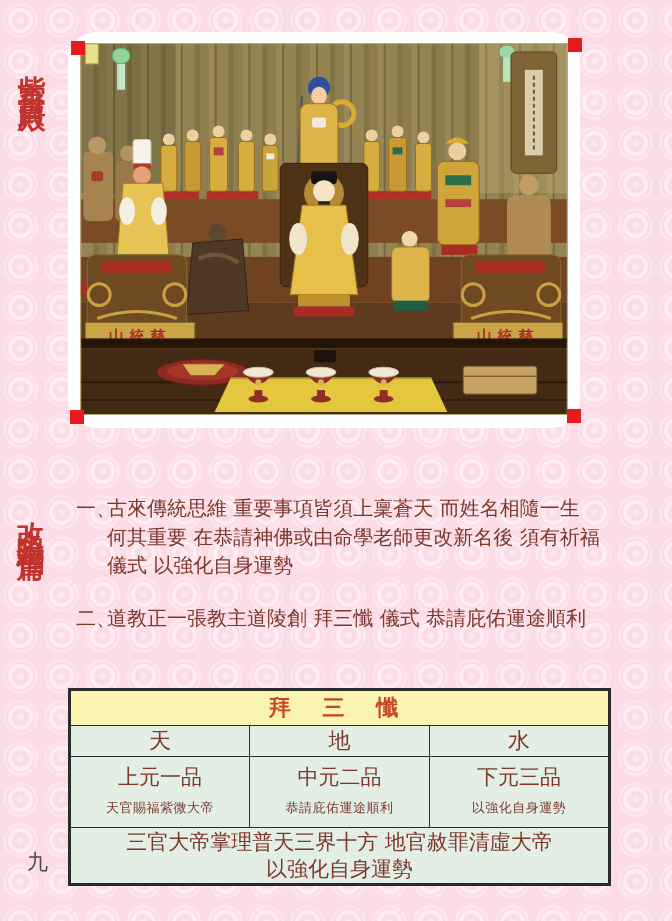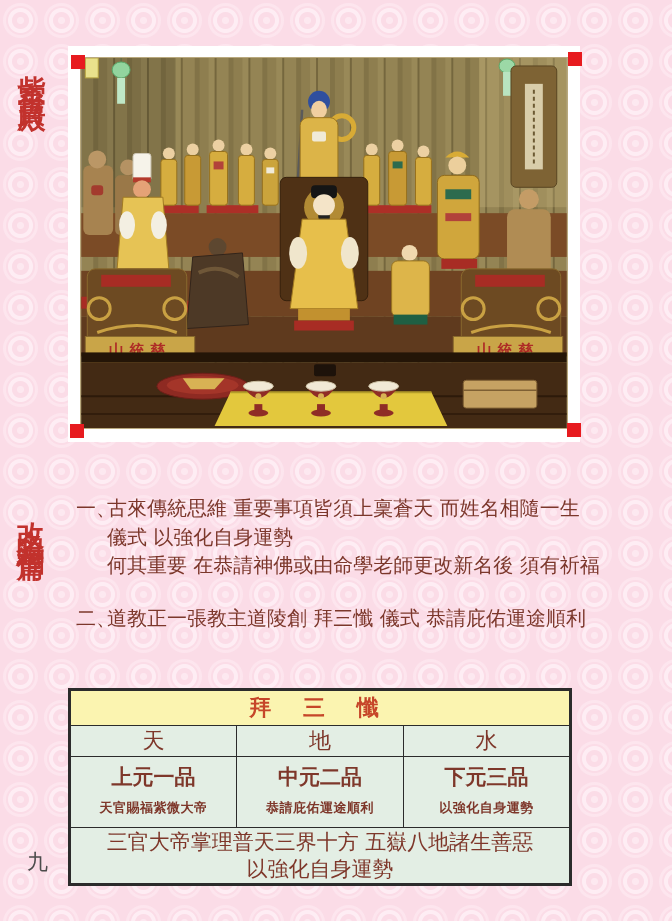--- a/index.html
+++ b/index.html
@@ -14,43 +14,43 @@
     font-family:"DejaVu Serif","Liberation Serif",serif;
   }
   .v-title{
     position:absolute; writing-mode:vertical-rl; text-orientation:upright;
     color:#c2322d; font-weight:bold; line-height:1;
   }
   .v-hall{ left:17px; top:53px; font-size:28px; letter-spacing:10px; }
   .v-section{ left:16px; top:500px; font-size:28px; letter-spacing:8px; }
   .page-num{ position:absolute; left:27px; top:848px; font-size:21px; color:#4c4c4c; }
 
-  .photo-frame{ position:absolute; left:68px; top:46px; width:512px; height:396px; background:#ffffff; }
+  .photo-frame{ position:absolute; left:68px; top:32px; width:512px; height:396px; background:#ffffff;border-radius:28px; }
   .photo{ position:absolute; left:12px; top:11px; width:488px; height:372px; border:1px solid #b9a97e; box-sizing:border-box; display:block; }
   .corner{ position:absolute; width:14px; height:14px; background:#e71b1f; }
   .c-tl{ left:3px; top:9px; }
   .c-tr{ right:-2px; top:6px; }
   .c-bl{ left:2px; bottom:4px; }
   .c-br{ right:-1px; bottom:5px; }
 
   .paragraphs{ position:absolute; left:76px; top:494px; width:588px; color:#7c372b; font-size:20px; line-height:28.5px; }
   .para{ display:flex; }
   .para + .para{ margin-top:24px; }
   .para .marker{ width:31px; flex:none; }
   .para .lines{ flex:1; }
 
   .worship-table{
-    position:absolute; left:68px; top:688px; width:504px;
+    position:absolute; left:68px; top:688px; width:543px;
     border-collapse:collapse; text-align:center; color:#7e372a;
     border:3px solid #2b2b2b; table-layout:fixed;
   }
   .worship-table td{ border:1.5px solid #2b2b2b; padding:0; }
   .row-title td{ background:#fbf4b0; color:#c64629; font-size:22px; font-weight:bold; letter-spacing:12px; height:34px; }
   .row-el td{ background:#e3eee4; font-size:22px; height:30px; }
-  .row-rank td{ background:#e3eee4; height:70px; vertical-align:middle;font-weight:bold; }
+  .row-rank td{ background:#e3eee4; height:70px; vertical-align:middle; }
   .rank-line{ font-size:21px; line-height:32px; }
   .deity-line{ font-size:13px; line-height:30px; letter-spacing:0.5px; }
   .row-footer td{ background:#e3eee4; height:55px; }
   .footer-line{ font-size:21px; line-height:27px; }
 </style>
 </head>
 <body>
 
 <div class="page">
 
@@ -270,22 +270,22 @@
     <div class="corner c-tr"></div>
     <div class="corner c-bl"></div>
     <div class="corner c-br"></div>
   </div>
 
   <div class="paragraphs">
     <div class="para">
       <span class="marker">一、</span>
       <div class="lines">
         <div>古來傳統思維 重要事項皆須上稟蒼天 而姓名相隨一生</div>
+        <div>何其重要 在恭請神佛或由命學老師更改新名後 須有祈福</div>
         <div>儀式 以強化自身運勢</div>
-        <div>何其重要 在恭請神佛或由命學老師更改新名後 須有祈福</div>
       </div>
     </div>
     <div class="para">
       <span class="marker">二、</span>
       <div class="lines">
         <div>道教正一張教主道陵創 拜三懺 儀式 恭請庇佑運途順利</div>
       </div>
     </div>
   </div>
 
@@ -313,21 +313,21 @@
           <div class="rank-line">中元二品</div>
           <div class="deity-line">恭請庇佑運途順利</div>
         </td>
         <td>
           <div class="rank-line">下元三品</div>
           <div class="deity-line">以強化自身運勢</div>
         </td>
       </tr>
       <tr class="row-footer">
         <td colspan="3">
-          <div class="footer-line">三官大帝掌理普天三界十方 五嶽八地諸生善惡</div>
+          <div class="footer-line">三官大帝掌理普天三界十方 地官赦罪清虛大帝</div>
           <div class="footer-line">以強化自身運勢</div>
         </td>
       </tr>
     </tbody>
   </table>
 
   <div class="page-num">九</div>
 </div>
 
 </body></html>

